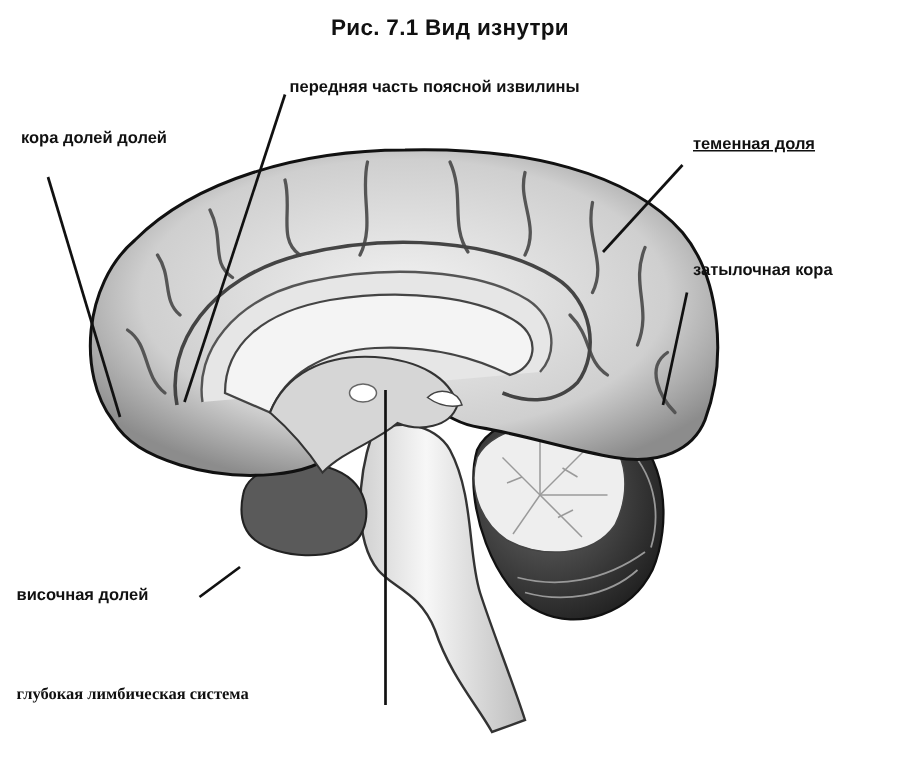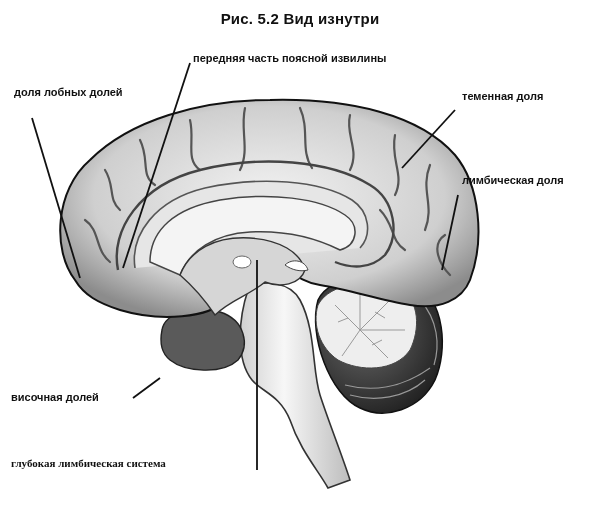--- a/index.html
+++ b/index.html
@@ -6,21 +6,21 @@
   body { width: 600px; height: 506px; position: relative; overflow: hidden;
          font-family: "Liberation Sans", sans-serif; color: #111; }
   .title { position: absolute; left: 0; width: 600px; top: 10px; text-align: center;
            font-weight: bold; font-size: 15px; letter-spacing: 0.2px; }
   .label { position: absolute; font-weight: bold; font-size: 11px; white-space: nowrap; }
   svg.art { position: absolute; left: 0; top: 0; }
 </style>
 </head>
 <body>
 
-<div class="title">Рис. 5.2 Вид изнутри</div>
+<div class="title">Рис. 7.1 Вид изнутри</div>
 
 <svg class="art" width="600" height="506" viewBox="0 0 600 506">
   <defs>
     <radialGradient id="cortexGrad" cx="50%" cy="45%" r="60%">
       <stop offset="0%" stop-color="#f2f2f2"></stop>
       <stop offset="70%" stop-color="#cfcfcf"></stop>
       <stop offset="100%" stop-color="#8c8c8c"></stop>
     </radialGradient>
     <radialGradient id="cbGrad" cx="40%" cy="40%" r="65%">
       <stop offset="0%" stop-color="#6a6a6a"></stop>
@@ -95,17 +95,17 @@
     <line x1="32" y1="118" x2="80" y2="278"></line>
     <line x1="190" y1="63" x2="123" y2="268"></line>
     <line x1="455" y1="110" x2="402" y2="168"></line>
     <line x1="458" y1="195" x2="442" y2="270"></line>
     <line x1="133" y1="398" x2="160" y2="378"></line>
     <line x1="257" y1="260" x2="257" y2="470"></line>
   </g>
 </svg>
 
 <div class="label" style="left:193px; top:52px;">передняя часть поясной извилины</div>
-<div class="label" style="left:14px; top:86px;">доля лобных долей</div>
-<div class="label" style="left:462px; top:90px;">теменная доля</div>
-<div class="label" style="left:462px; top:174px;">лимбическая доля</div>
+<div class="label" style="left:14px; top:86px;">кора долей долей</div>
+<div class="label" style="left:462px; top:90px;text-decoration:underline;">теменная доля</div>
+<div class="label" style="left:462px; top:174px;">затылочная кора</div>
 <div class="label" style="left:11px; top:391px;">височная долей</div>
 <div class="label" style="left:11px; top:457px;font-family:Liberation Serif, serif;">глубокая лимбическая система</div>
 
 </body></html>

